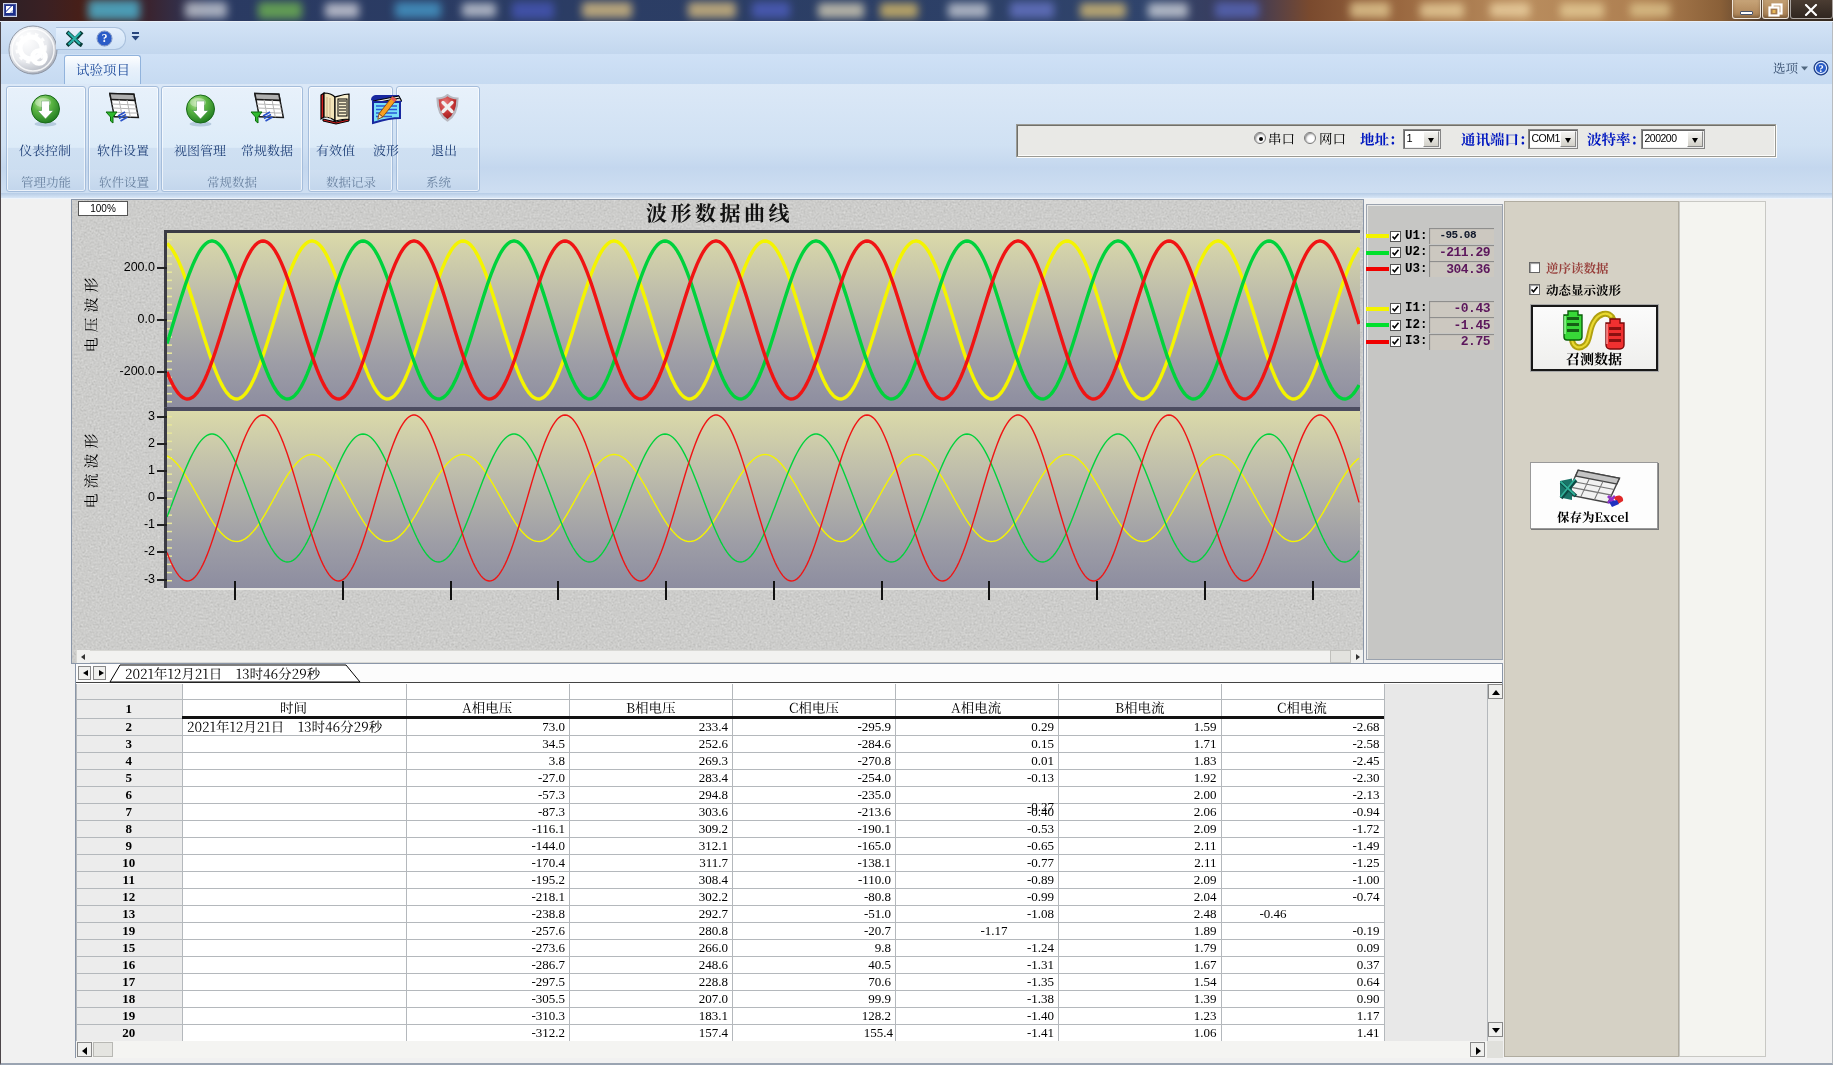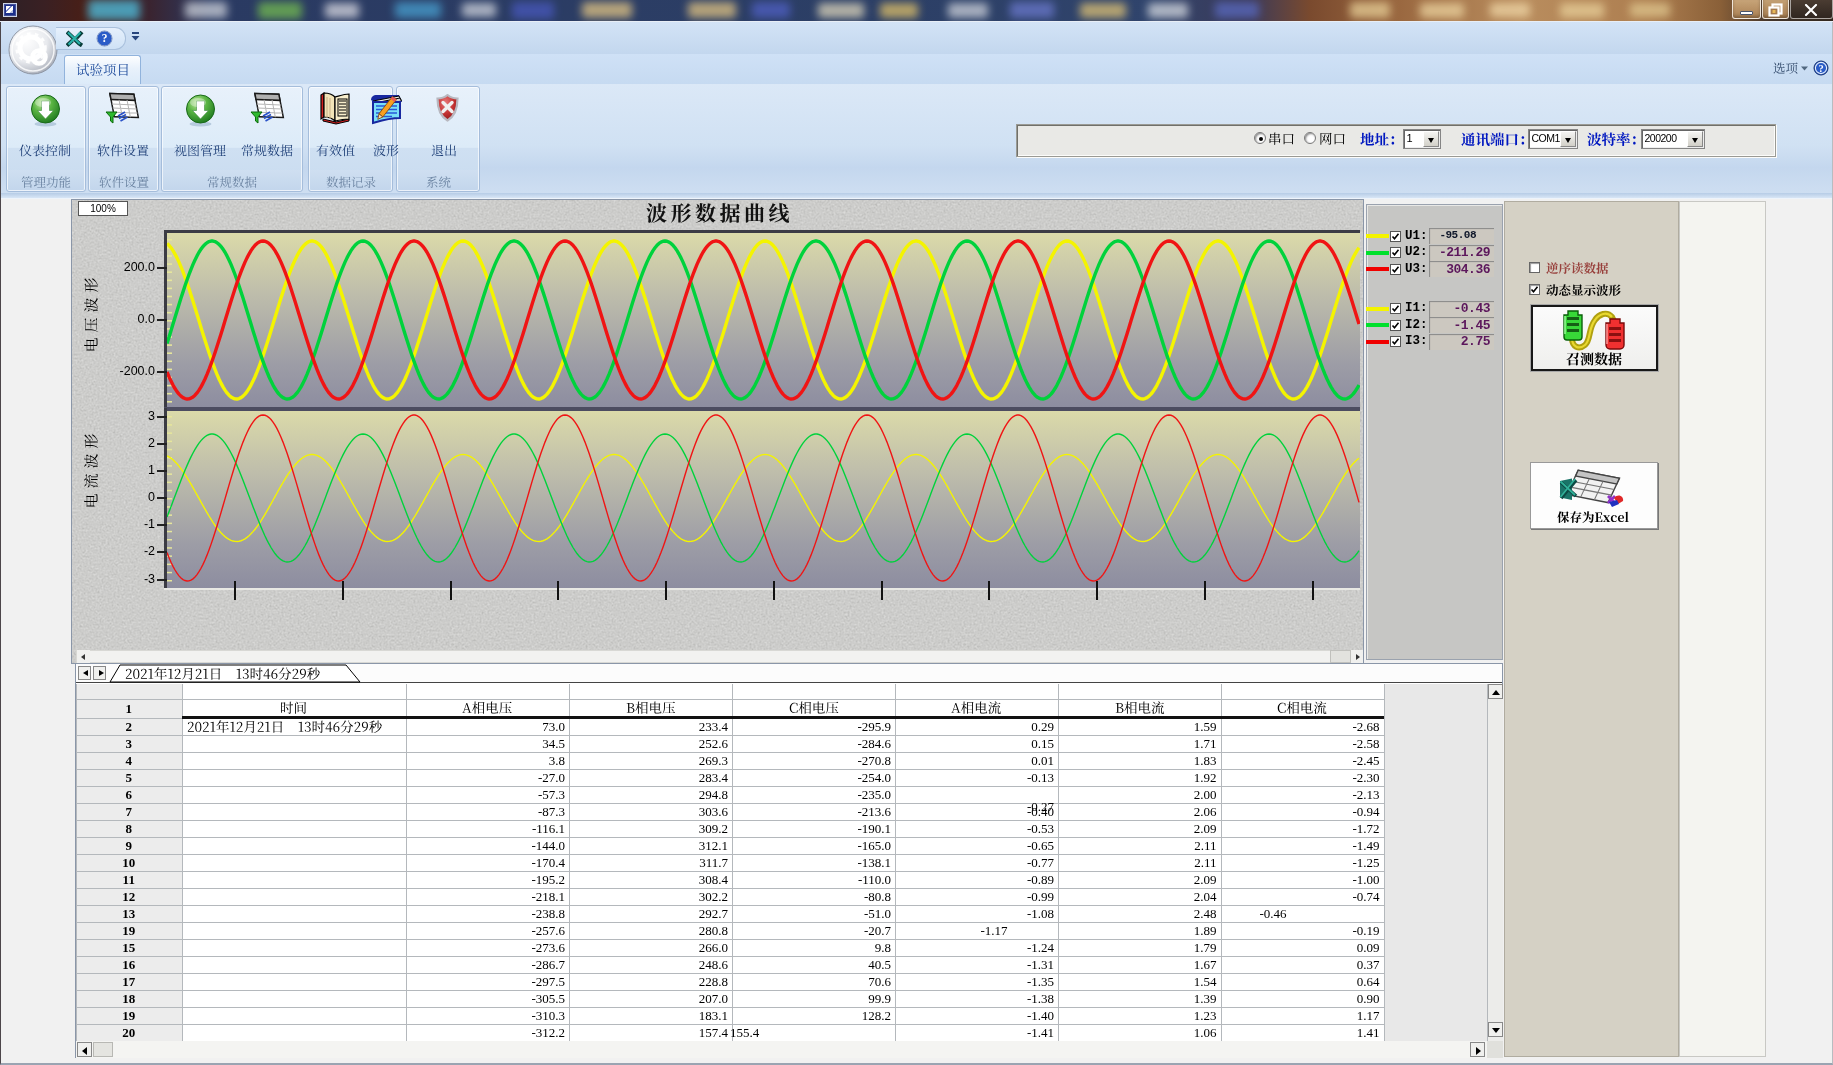--- a/index.html
+++ b/index.html
@@ -990,21 +990,21 @@
 <div class="lat" style="left:1096.5px;top:990px;width:120px;text-align:right">1.39</div>
 <div class="lat" style="left:1259.5px;top:990px;width:120px;text-align:right">0.90</div>
 <div class="lat" style="left:445px;top:1007px;width:120px;text-align:right">-310.3</div>
 <div class="lat" style="left:608px;top:1007px;width:120px;text-align:right">183.1</div>
 <div class="lat" style="left:771px;top:1007px;width:120px;text-align:right">128.2</div>
 <div class="lat" style="left:934px;top:1007px;width:120px;text-align:right">-1.40</div>
 <div class="lat" style="left:1096.5px;top:1007px;width:120px;text-align:right">1.23</div>
 <div class="lat" style="left:1259.5px;top:1007px;width:120px;text-align:right">1.17</div>
 <div class="lat" style="left:445px;top:1024px;width:120px;text-align:right">-312.2</div>
 <div class="lat" style="left:608px;top:1024px;width:120px;text-align:right">157.4</div>
-<div class="lat" style="left:730px;top:1024px;width:120px;">155.4</div>
+<div class="lat" style="left:773px;top:1024px;width:120px;text-align:right">155.4</div>
 <div class="lat" style="left:934px;top:1024px;width:120px;text-align:right">-1.41</div>
 <div class="lat" style="left:1096.5px;top:1024px;width:120px;text-align:right">1.06</div>
 <div class="lat" style="left:1259.5px;top:1024px;width:120px;text-align:right">1.41</div>
 <div style="left:1487px;top:684px;width:16px;height:357px;background:#ececea;border-left:1px solid #b4b8bc"></div>
 <div style="left:1487.5px;top:684px;width:15px;height:15px;background:#f0f0ee;border:1px solid #888">
     <div style="left:3.5px;top:4.5px;width:0;height:0;border:4px solid transparent;border-bottom:5px solid #000;border-top:none"></div>
   </div>
 <div style="left:1487.5px;top:1022px;width:15px;height:15px;background:#f0f0ee;border:1px solid #888">
     <div style="left:3.5px;top:5px;width:0;height:0;border:4px solid transparent;border-top:5px solid #000;border-bottom:none"></div>
   </div>

